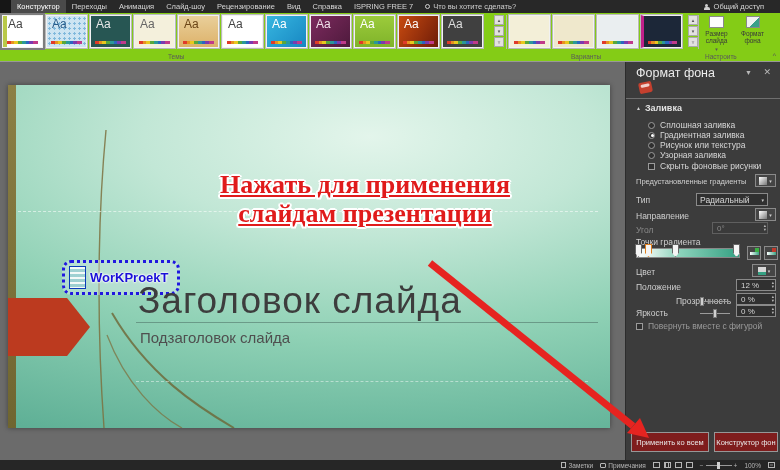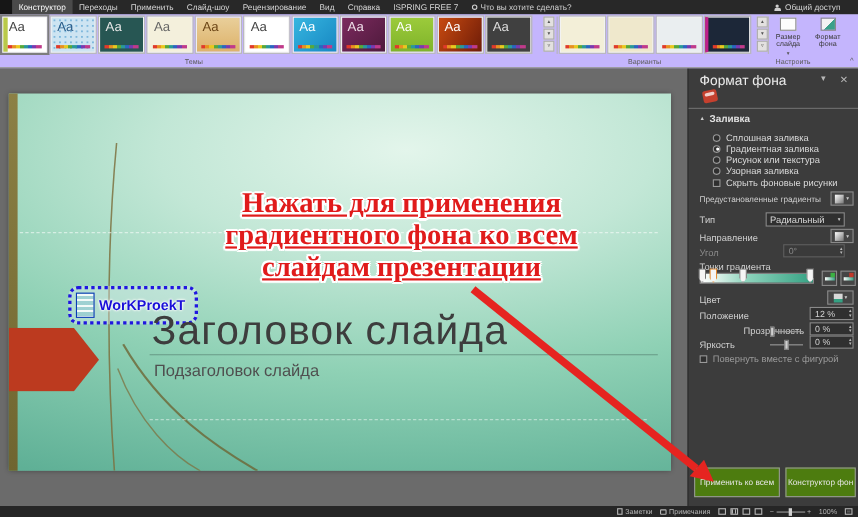--- a/index.html
+++ b/index.html
@@ -15,21 +15,21 @@
   .appbox{width:11px;height:13px;background:#161616;flex:0 0 auto;}
   .mtab{padding:0 6px;height:13px;line-height:13px;white-space:nowrap;cursor:default;}
   .mtab.active{background:#4a4a4a;color:#fff;}
   .searchwrap{display:flex;align-items:center;gap:3px;margin-left:6px;color:#cfcfcf;}
   .bulb{width:5px;height:5px;border:1px solid #cfcfcf;border-radius:50%;}
   .share{margin-left:auto;margin-right:16px;display:flex;align-items:center;gap:4px;color:#d6d6d6;}
   .person{width:6px;height:6px;position:relative;}
   .person::before{content:"";position:absolute;left:1.5px;top:0;width:3px;height:3px;border-radius:50%;background:#cfcfcf;}
   .person::after{content:"";position:absolute;left:0;top:3.5px;width:6px;height:2.5px;border-radius:2px 2px 0 0;background:#cfcfcf;}
   
-  .ribbon{position:absolute;top:13px;left:0;right:0;height:49px;background:#c4b5fd;border-bottom:1px solid #989898;z-index:8;}
+  .ribbon{position:absolute;top:13px;left:0;right:0;height:49px;background:#84cc16;border-bottom:1px solid #989898;z-index:8;}
   .cards{position:absolute;top:2px;left:2px;display:flex;gap:3px;}
   .card{width:41px;height:33px;border:1px solid #f2f2f2;outline:1px solid #b9b9b9;position:relative;font-size:12px;padding:1px 0 0 5px;background:#fff;color:#444;cursor:pointer;}
   .card .dots{position:absolute;left:4px;right:4px;bottom:3px;height:3px;background:linear-gradient(90deg,#e03a2a 0 12%,#e89020 12% 24%,#e8c81e 24% 36%,#58a83a 36% 48%,#2a9898 48% 60%,#2a66c0 60% 72%,#7a3ab0 72% 84%,#c03a8a 84% 100%);}
   .t1{outline:2px solid #7d7d7d;}
   .t1 .stripe{position:absolute;left:0;top:0;bottom:0;width:4px;background:#b9c949;}
   .t2{background:#cde4f2;background-image:radial-gradient(#7fb8dc 1px,transparent 1.2px);background-size:5px 5px;color:#2a5d8a;}
   .t3{background:#275653;color:#e8e8e8;}
   .t4{background:#f4f0dc;color:#666;}
   .t5{background:linear-gradient(#e9cf9a,#ddb26a);color:#6b4516;}
   .t7{background:linear-gradient(135deg,#37b6e0,#1787c2);color:#fff;}
@@ -104,41 +104,41 @@
     background:linear-gradient(90deg,#ffffff 0%,#eaf6f1 10%,#8fd4bd 40%,#35a183 100%);cursor:pointer;}
   .stop{position:absolute;top:182px;width:7px;height:13px;background:#f5f5f5;border:1px solid #666;
     clip-path:polygon(0 0,100% 0,100% 68%,50% 100%,0 68%);cursor:pointer;}
   .stop.sel{border-color:#e07f1e;box-shadow:0 0 0 1.5px #e07f1e;}
   .stopbtn{position:absolute;top:184px;width:14px;height:14px;background:#454545;border:1px solid #8a8a8a;cursor:pointer;}
   .stopbtn i{position:absolute;left:2px;top:5px;width:9px;height:3px;background:linear-gradient(90deg,#fff,#3aa183);}
   .stopbtn.add::after{content:"";position:absolute;right:1px;top:1px;width:4px;height:4px;background:#3bb143;}
   .stopbtn.rem::after{content:"";position:absolute;right:1px;top:1px;width:4px;height:4px;background:#c0392b;}
   .slider{position:absolute;width:30px;height:1px;background:#9a9a9a;}
   .slider .thumb{position:absolute;top:-4px;width:4px;height:9px;background:#d0d0d0;border:1px solid #777;cursor:pointer;}
-  .p-btn{position:absolute;bottom:8px;height:27px;background:#4d7c0f;border:1px solid #979797;color:#e8e8e8;font-size:7.5px;display:flex;align-items:center;justify-content:center;white-space:nowrap;cursor:pointer;}
+  .p-btn{position:absolute;bottom:8px;height:20px;background:#7f1d1d;border:1px solid #979797;color:#e8e8e8;font-size:7.5px;display:flex;align-items:center;justify-content:center;white-space:nowrap;cursor:pointer;}
   
   .statusbar{position:absolute;left:0;right:0;bottom:0;height:10px;background:#262626;display:flex;align-items:center;justify-content:flex-end;gap:7px;padding-right:5px;font-size:6.5px;color:#b5b5b5;z-index:8;}
   .sb-item{display:flex;align-items:center;gap:2px;cursor:pointer;}
   .ic-note{width:5px;height:6px;border:1px solid #b5b5b5;}
   .ic-comment{width:6px;height:5px;border:1px solid #b5b5b5;border-radius:1px;}
   .vicons{display:flex;gap:4px;}
   .vic{width:7px;height:6px;border:1px solid #b5b5b5;cursor:pointer;}
   .vic.grid{background:repeating-linear-gradient(90deg,#b5b5b5 0 1px,transparent 1px 3px);}
   .ztrack{position:relative;width:26px;height:1px;background:#9a9a9a;}
   .ztrack .thumb{position:absolute;left:11px;top:-3px;width:3px;height:7px;background:#cfcfcf;cursor:pointer;}
   .ic-fit{width:7px;height:6px;border:1px solid #b5b5b5;background:linear-gradient(#555,#555) center/3px 2px no-repeat;}
 </style>
 </head>
 <body>
 
 <div class="menubar">
   <div class="appbox"></div>
   <div class="mtab active">Конструктор</div>
   <div class="mtab">Переходы</div>
-  <div class="mtab">Применить</div>
+  <div class="mtab">Анимация</div>
   <div class="mtab">Слайд-шоу</div>
   <div class="mtab">Рецензирование</div>
   <div class="mtab">Вид</div>
   <div class="mtab">Справка</div>
   <div class="mtab">ISPRING FREE 7</div>
   <div class="searchwrap">
     <span class="bulb"></span>
     <span>Что вы хотите сделать?</span>
   </div>
   <div class="share">
@@ -218,21 +218,20 @@
   <div class="wm">
     <span class="wm-doc"></span>
     <span class="wm-text">WorKProekT</span>
   </div>
   <div class="slide-title">Заголовок слайда</div>
   <div class="slide-sub">Подзаголовок слайда</div>
 </div>
 
 <div class="annotation">
   <div>Нажать для применения</div>
-  <div>градиентного фона ко всем</div>
   <div>слайдам презентации</div>
 </div>
 
 <svg class="arrow-svg" width="780" height="470" viewBox="0 0 780 470">
   <line x1="430" y1="263" x2="633" y2="426" stroke="#e62420" stroke-width="7"></line>
   <polygon points="649,438 627,433 640,418" fill="#e62420"></polygon>
 </svg>
 
 <div class="panel">
   <div class="p-title">Формат фона</div>

